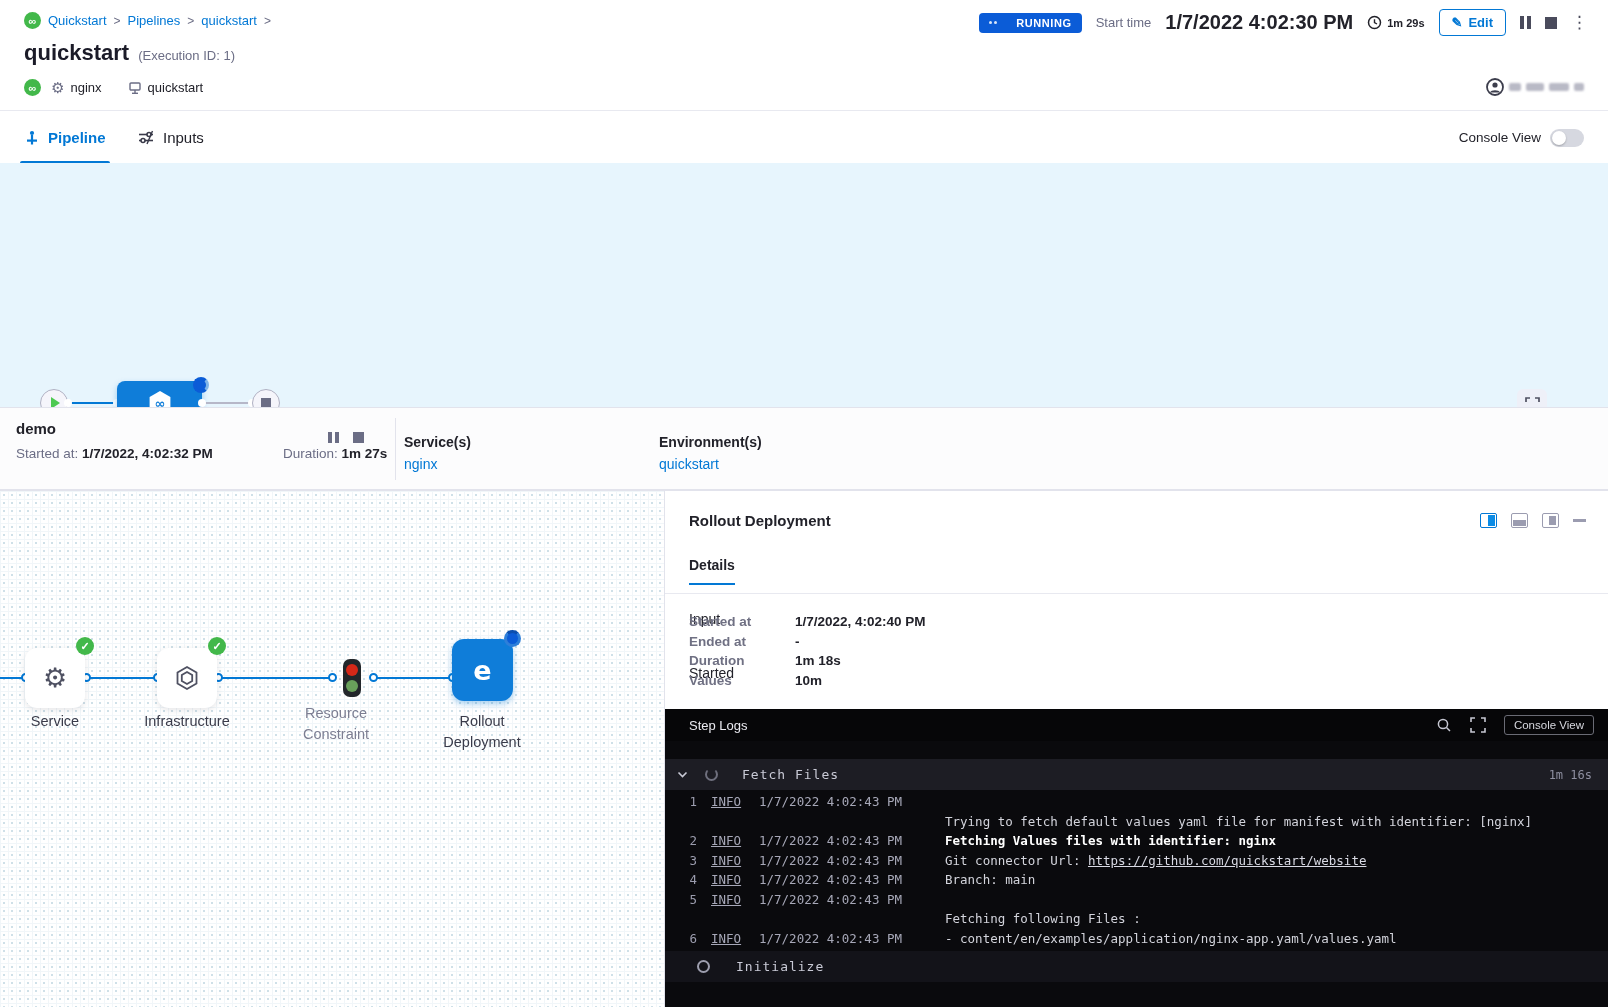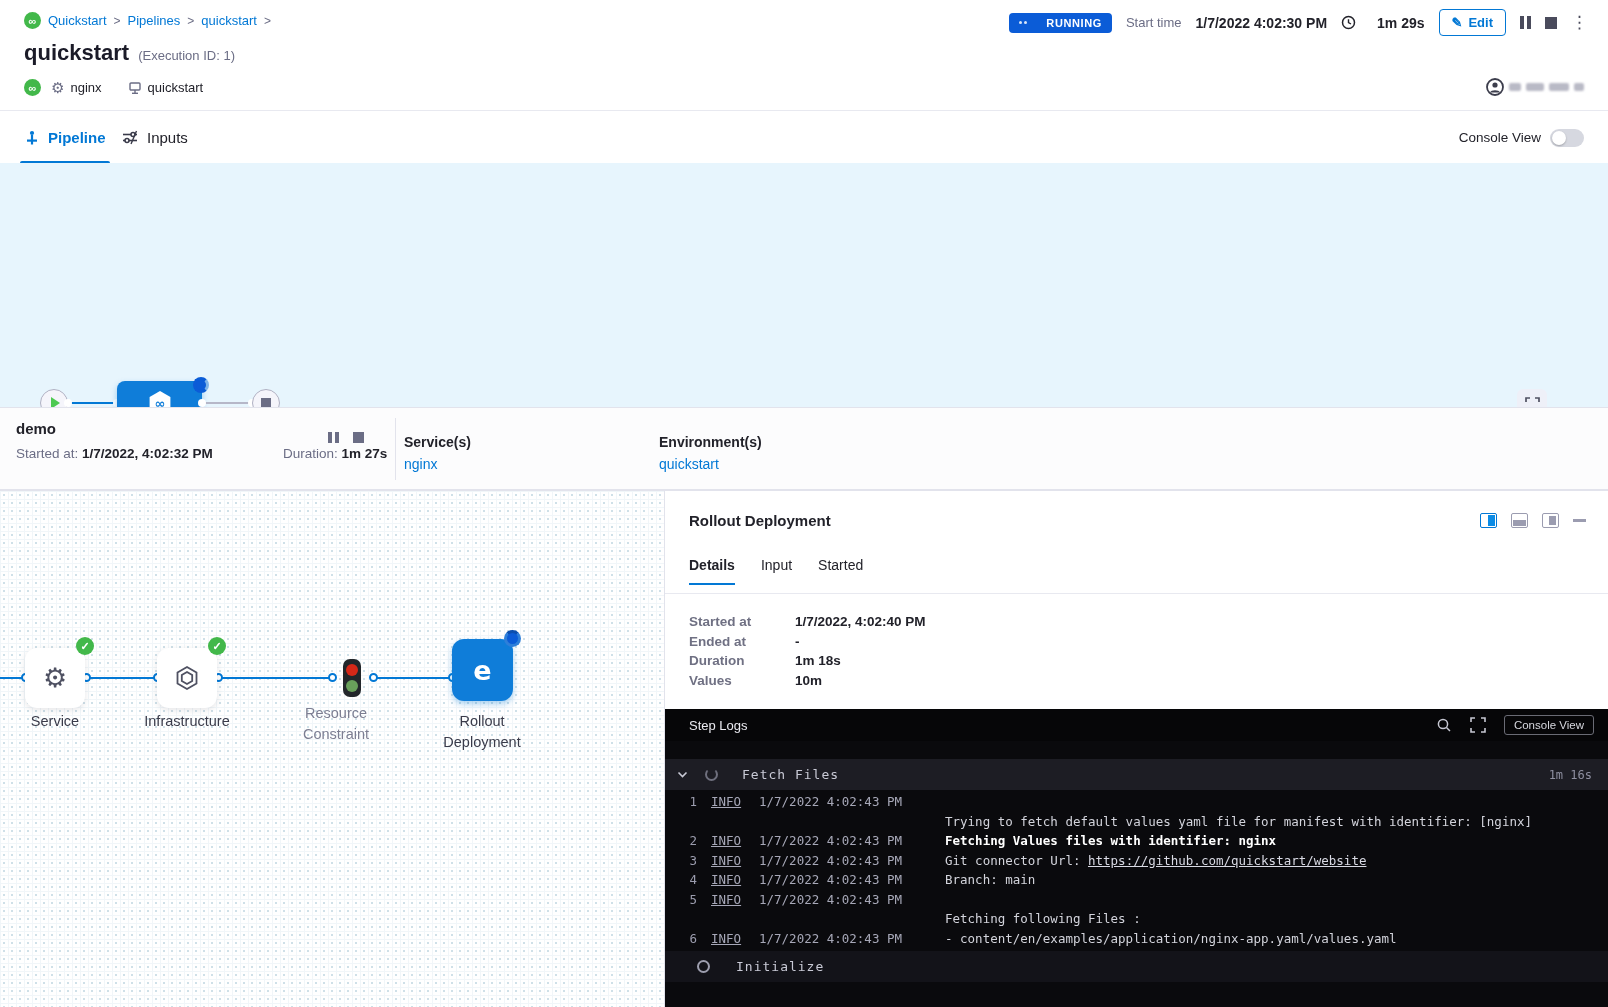--- a/index.html
+++ b/index.html
@@ -18,36 +18,36 @@
   .exec-id { font-size:13px; color:#6b6d85; }
   .meta-row { position:absolute; top:79px; left:24px; display:flex; align-items:center; gap:10px; font-size:13px; }
   .meta-item { display:flex; align-items:center; gap:6px; margin-right:16px; }
   .gear-sm { font-size:15px; color:#6b6d85; line-height:1; }
 
   .header-right { position:absolute; top:9px; right:20px; display:flex; align-items:center; gap:14px; }
   .badge-running { display:flex; align-items:center; gap:19px; background:#0b5cd7; color:#fff; font-size:11px; font-weight:bold; letter-spacing:.6px; padding:4px 10px; border-radius:4px; }
   .badge-dots { display:flex; gap:2px; }
   .badge-dots i { width:3px; height:3px; border-radius:50%; background:rgba(255,255,255,.85); }
   .start-time-label { font-size:13px; color:#6b6d85; }
-  .start-time-val { font-size:14px; font-weight:bold; color:#22222a; }
-  .elapsed { display:flex; align-items:center; gap:21px; font-size:14px; font-weight:bold; color:#22222a; }
+  .start-time-val { font-size:20px; font-weight:bold; color:#22222a; }
+  .elapsed { display:flex; align-items:center; gap:5px; font-size:11px; font-weight:bold; color:#22222a; }
   .btn-edit { display:flex; align-items:center; gap:6px; border:1px solid #0278d5; color:#0278d5; background:#fff; border-radius:4px; height:27px; padding:0 12px; font-size:13px; font-weight:bold; cursor:pointer; }
   .icon-pause { display:flex; gap:3px; cursor:pointer; }
   .icon-pause i { width:4px; height:13px; background:#4a4b5c; }
   .icon-stop { width:12px; height:12px; background:#4a4b5c; cursor:pointer; }
   .icon-kebab { font-size:17px; color:#4a4b5c; cursor:pointer; line-height:1; }
   .avatar-row { position:absolute; top:78px; right:24px; display:flex; align-items:center; gap:5px; }
   .blur-block { height:8px; border-radius:2px; background:#b9bac6; filter:blur(1.2px); }
 
   
   .tabbar { position:absolute; top:110px; left:0; right:0; height:53px; background:#fff; border-top:1px solid #e8e9f0; }
   .tab { position:absolute; top:0; height:53px; display:flex; align-items:center; gap:8px; font-size:15px; cursor:pointer; }
   .tab-pipeline { left:24px; color:#0278d5; font-weight:bold; }
   .tab-pipeline .underline { position:absolute; bottom:0; left:-4px; right:-4px; height:3px; background:#0278d5; border-radius:2px 2px 0 0; }
-  .tab-inputs { left:122px; color:#22222a; }
+  .tab-inputs { left:138px; color:#22222a; }
   .console-view { position:absolute; right:24px; top:0; height:53px; display:flex; align-items:center; gap:9px; font-size:13.5px; color:#22222a; }
   .toggle { width:34px; height:18px; border-radius:9px; background:#d6d8e0; position:relative; cursor:pointer; }
   .toggle .knob { position:absolute; top:2px; left:2px; width:14px; height:14px; border-radius:50%; background:#fff; box-shadow:0 1px 2px rgba(0,0,0,.25); }
 
   
   .stage-graph { position:absolute; top:163px; left:0; right:0; height:244px; background:#e7f5fd; }
   .gnode-circle { position:absolute; width:28px; height:28px; border-radius:50%; background:#f5f5fb; border:1.5px solid #b0b1c3; display:flex; align-items:center; justify-content:center; cursor:pointer; }
   .play-tri { width:0; height:0; border-left:9px solid #4dc952; border-top:6px solid transparent; border-bottom:6px solid transparent; margin-left:2px; }
   .stop-sq { width:10px; height:10px; background:#6b6d85; }
   .gline { position:absolute; height:2px; }
@@ -99,21 +99,21 @@
 
   
   .panel { position:absolute; top:490px; left:664px; right:0; bottom:0; background:#fff; border-top:1px solid #e2e3ec; border-left:1px solid #e2e3ec; }
   .panel-title { position:absolute; left:24px; top:21px; font-size:15px; font-weight:bold; }
   .layout-icons { position:absolute; right:22px; top:22px; display:flex; align-items:center; gap:14px; }
   .li-box { width:17px; height:15px; border:1.5px solid #9b9cb0; border-radius:2px; position:relative; cursor:pointer; background:#fff; }
   .li-box.active { border-color:#0278d5; }
   .li-fill { position:absolute; background:#9b9cb0; }
   .li-box.active .li-fill { background:#0b8be5; }
   .li-min { width:13px; height:2.5px; background:#9b9cb0; cursor:pointer; }
-  .panel-tabs { position:absolute; left:24px; top:66px; display:flex; gap:26px; font-size:14px; }
+  .panel-tabs { position:absolute; left:24px; top:66px; display:flex; gap:26px; font-size:14px;flex-direction:column; }
   .ptab { position:relative; padding-bottom:12px; cursor:pointer; color:#22222a; }
   .ptab.active { font-weight:bold; }
   .ptab.active::after { content:""; position:absolute; left:0; right:0; bottom:0; height:2.5px; background:#0278d5; }
   .panel-tabs-divider { position:absolute; left:0; right:0; top:102px; height:1px; background:#e8e9f0; }
   .details { position:absolute; left:24px; top:121px; font-size:13.5px; }
   .detail-row { display:flex; line-height:19.6px; }
   .detail-row .dl { width:106px; color:#6f7083; font-weight:bold; }
   .detail-row .dv { color:#22222a; font-weight:bold; }
 
   

